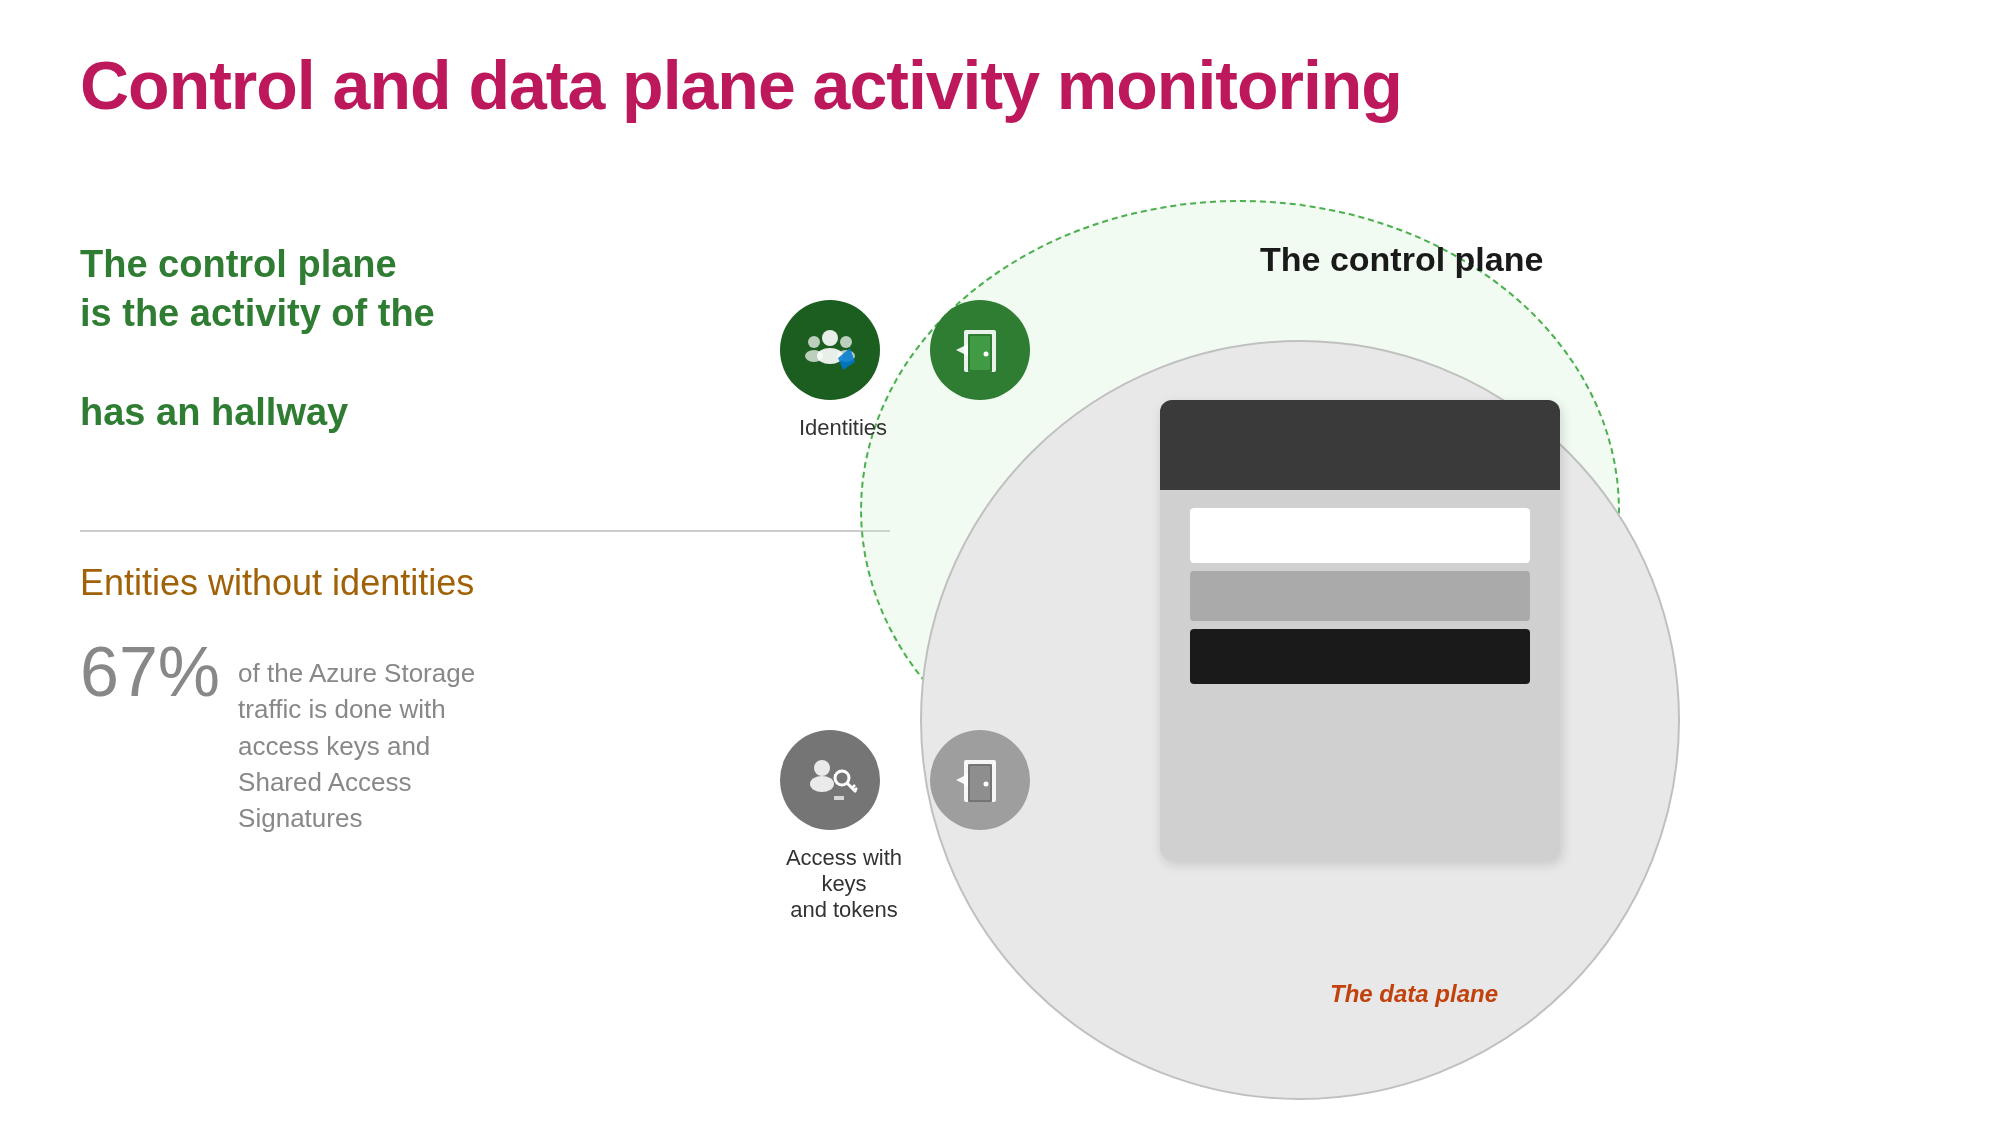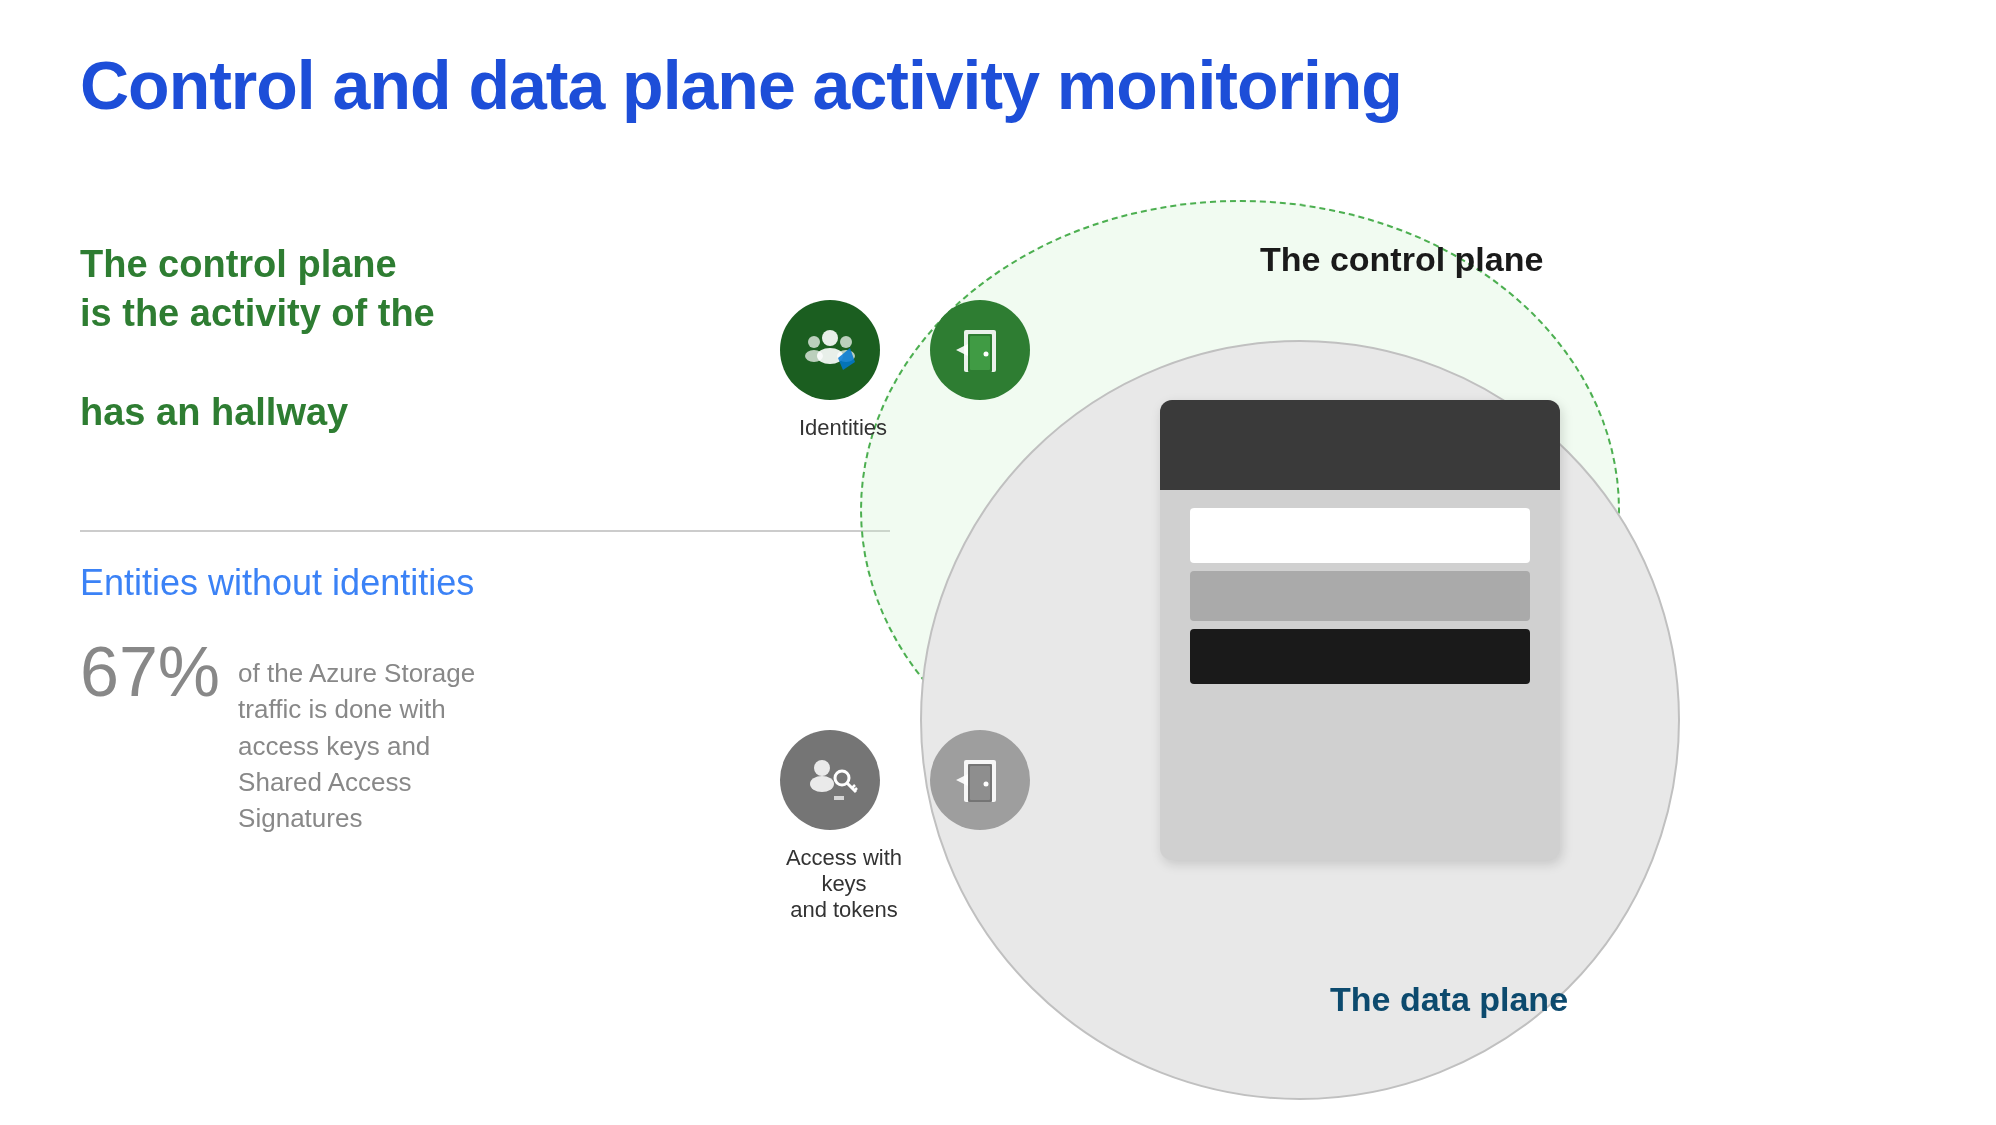--- a/index.html
+++ b/index.html
@@ -11,21 +11,21 @@
       overflow: hidden;
       position: relative;
     }
 
     .page-title {
       position: absolute;
       top: 48px;
       left: 80px;
       font-size: 68px;
       font-weight: 800;
-      color: #1d4ed8;
+      color: #be185d;
       letter-spacing: -1px;
       line-height: 1.1;
     }
 
     .left-panel {
       position: absolute;
       top: 240px;
       left: 80px;
       width: 540px;
     }
@@ -48,21 +48,21 @@
     }
 
     .bottom-left {
       position: absolute;
       top: 560px;
       left: 80px;
       width: 540px;
     }
 
     .gray-text-large {
-      color: #3b82f6;
+      color: #a16207;
       font-size: 36px;
       font-weight: 400;
       line-height: 1.3;
       margin-bottom: 30px;
     }
 
     .stat-row {
       display: flex;
       align-items: flex-start;
       gap: 18px;
@@ -169,24 +169,25 @@
       font-size: 34px;
       font-weight: 700;
       color: #1a1a1a;
     }
 
     
     .data-plane-label {
       position: absolute;
       top: 780px;
       left: 630px;
-      font-size: 34px;
+      font-size: 24px;
       font-weight: 700;
-      color: #0c4a6e;
+      color: #c2410c;
       text-align: center;
+      font-style: italic;
     }
 
     
     .icon-circle {
       position: absolute;
       width: 100px;
       height: 100px;
       border-radius: 50%;
       display: flex;
       align-items: center;

